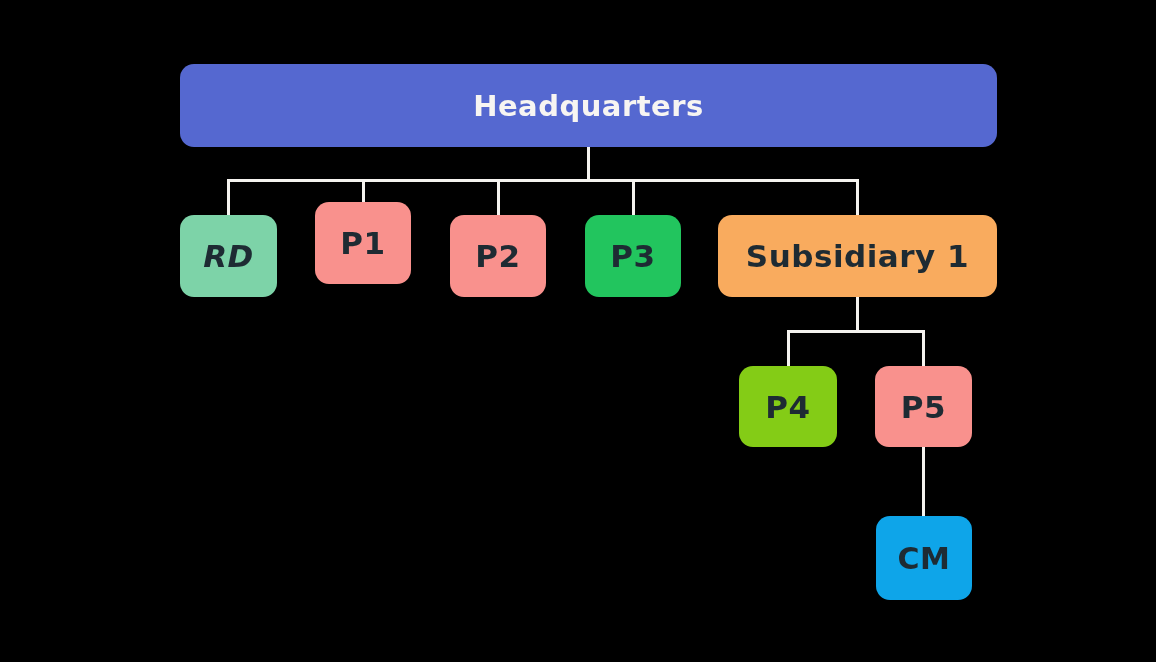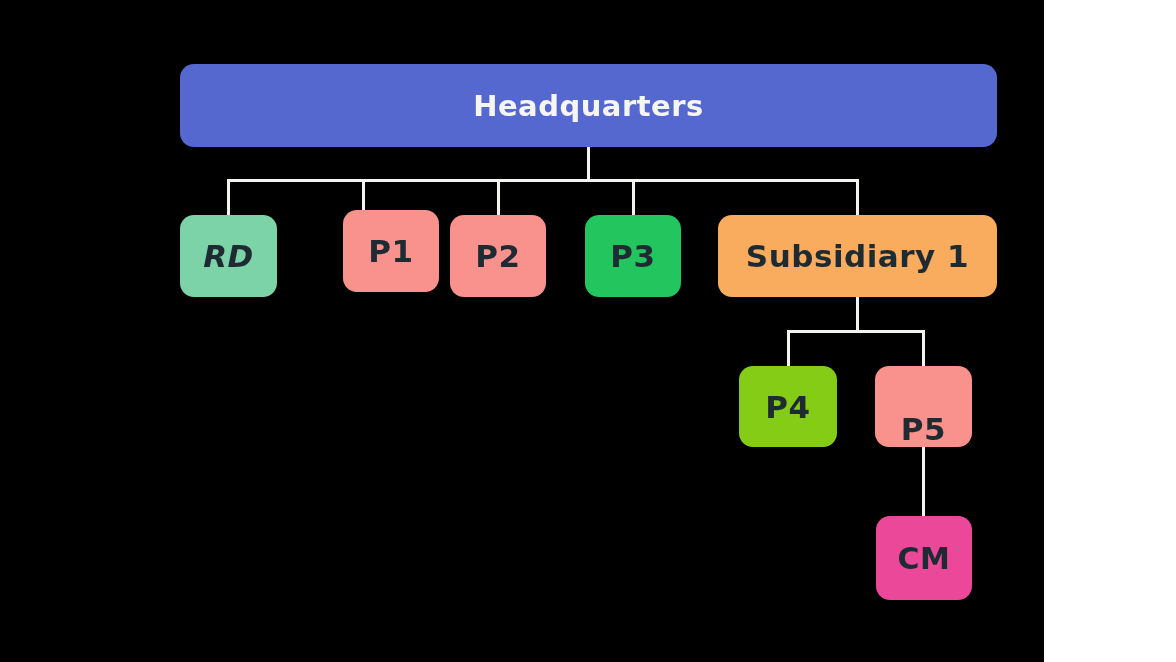--- a/index.html
+++ b/index.html
@@ -5,21 +5,21 @@
   html, body {
     margin: 0;
     padding: 0;
     width: 1176px;
     height: 662px;
     overflow: hidden;
     font-family: "DejaVu Sans", "Liberation Sans", sans-serif;
   }
   .stage {
     position: relative;
-    width: 1044px;
+    width: 1156px;
     height: 662px;
     background: var(--bg, #000);
   }
   .node {
     position: absolute;
     display: flex;
     align-items: center;
     justify-content: center;
     border-radius: 14px;
     box-sizing: border-box;
@@ -39,26 +39,26 @@
   .lvl4 .node-label { font-size: 30px; }
 
   .line {
     position: absolute;
     background: var(--connector, #f5f3ef);
   }
 
   
   #n-hq   { left:180px; top:64px;  width:817px; height:83px; }
   #n-rd   { left:180px; top:215px; width:97px;  height:82px; }
-  #n-p1   { left:315px; top:210px; width:96px;  height:82px;margin-left:28px; }
+  #n-p1   { left:315px; top:202px; width:96px;  height:82px; }
   #n-p2   { left:450px; top:215px; width:96px;  height:82px; }
   #n-p3   { left:585px; top:215px; width:96px;  height:82px; }
   #n-sub1 { left:718px; top:215px; width:279px; height:82px; }
   #n-p4   { left:739px; top:366px; width:98px;  height:81px; }
-  #n-p5   { left:875px; top:366px; width:97px;  height:81px;align-items:flex-end; }
+  #n-p5   { left:875px; top:366px; width:97px;  height:81px; }
   #n-cm   { left:876px; top:516px; width:96px;  height:84px; }
 
   
   #c-hq-trunk   { left:587px; top:147px; width:3px;   height:35px; }
   #c-l2-bus     { left:227px; top:179px; width:632px; height:3px;  }
   #c-drop-rd    { left:227px; top:179px; width:3px;   height:37px; }
   #c-drop-p1    { left:362px; top:179px; width:3px;   height:37px; }
   #c-drop-p2    { left:497px; top:179px; width:3px;   height:37px; }
   #c-drop-p3    { left:632px; top:179px; width:3px;   height:37px; }
   #c-drop-sub1  { left:856px; top:179px; width:3px;   height:37px; }
@@ -111,17 +111,17 @@
   </div>
 
   <div class="node lvl3" id="n-p4" style="background: #84cc16;">
     <span class="node-label">P4</span>
   </div>
 
   <div class="node lvl3" id="n-p5" style="background: rgb(249, 145, 141);">
     <span class="node-label">P5</span>
   </div>
 
-  <div class="node lvl4" id="n-cm" style="background: #ec4899;">
+  <div class="node lvl4" id="n-cm" style="background: #0ea5e9;">
     <span class="node-label">CM</span>
   </div>
 
 </div>
 
 </body></html>

